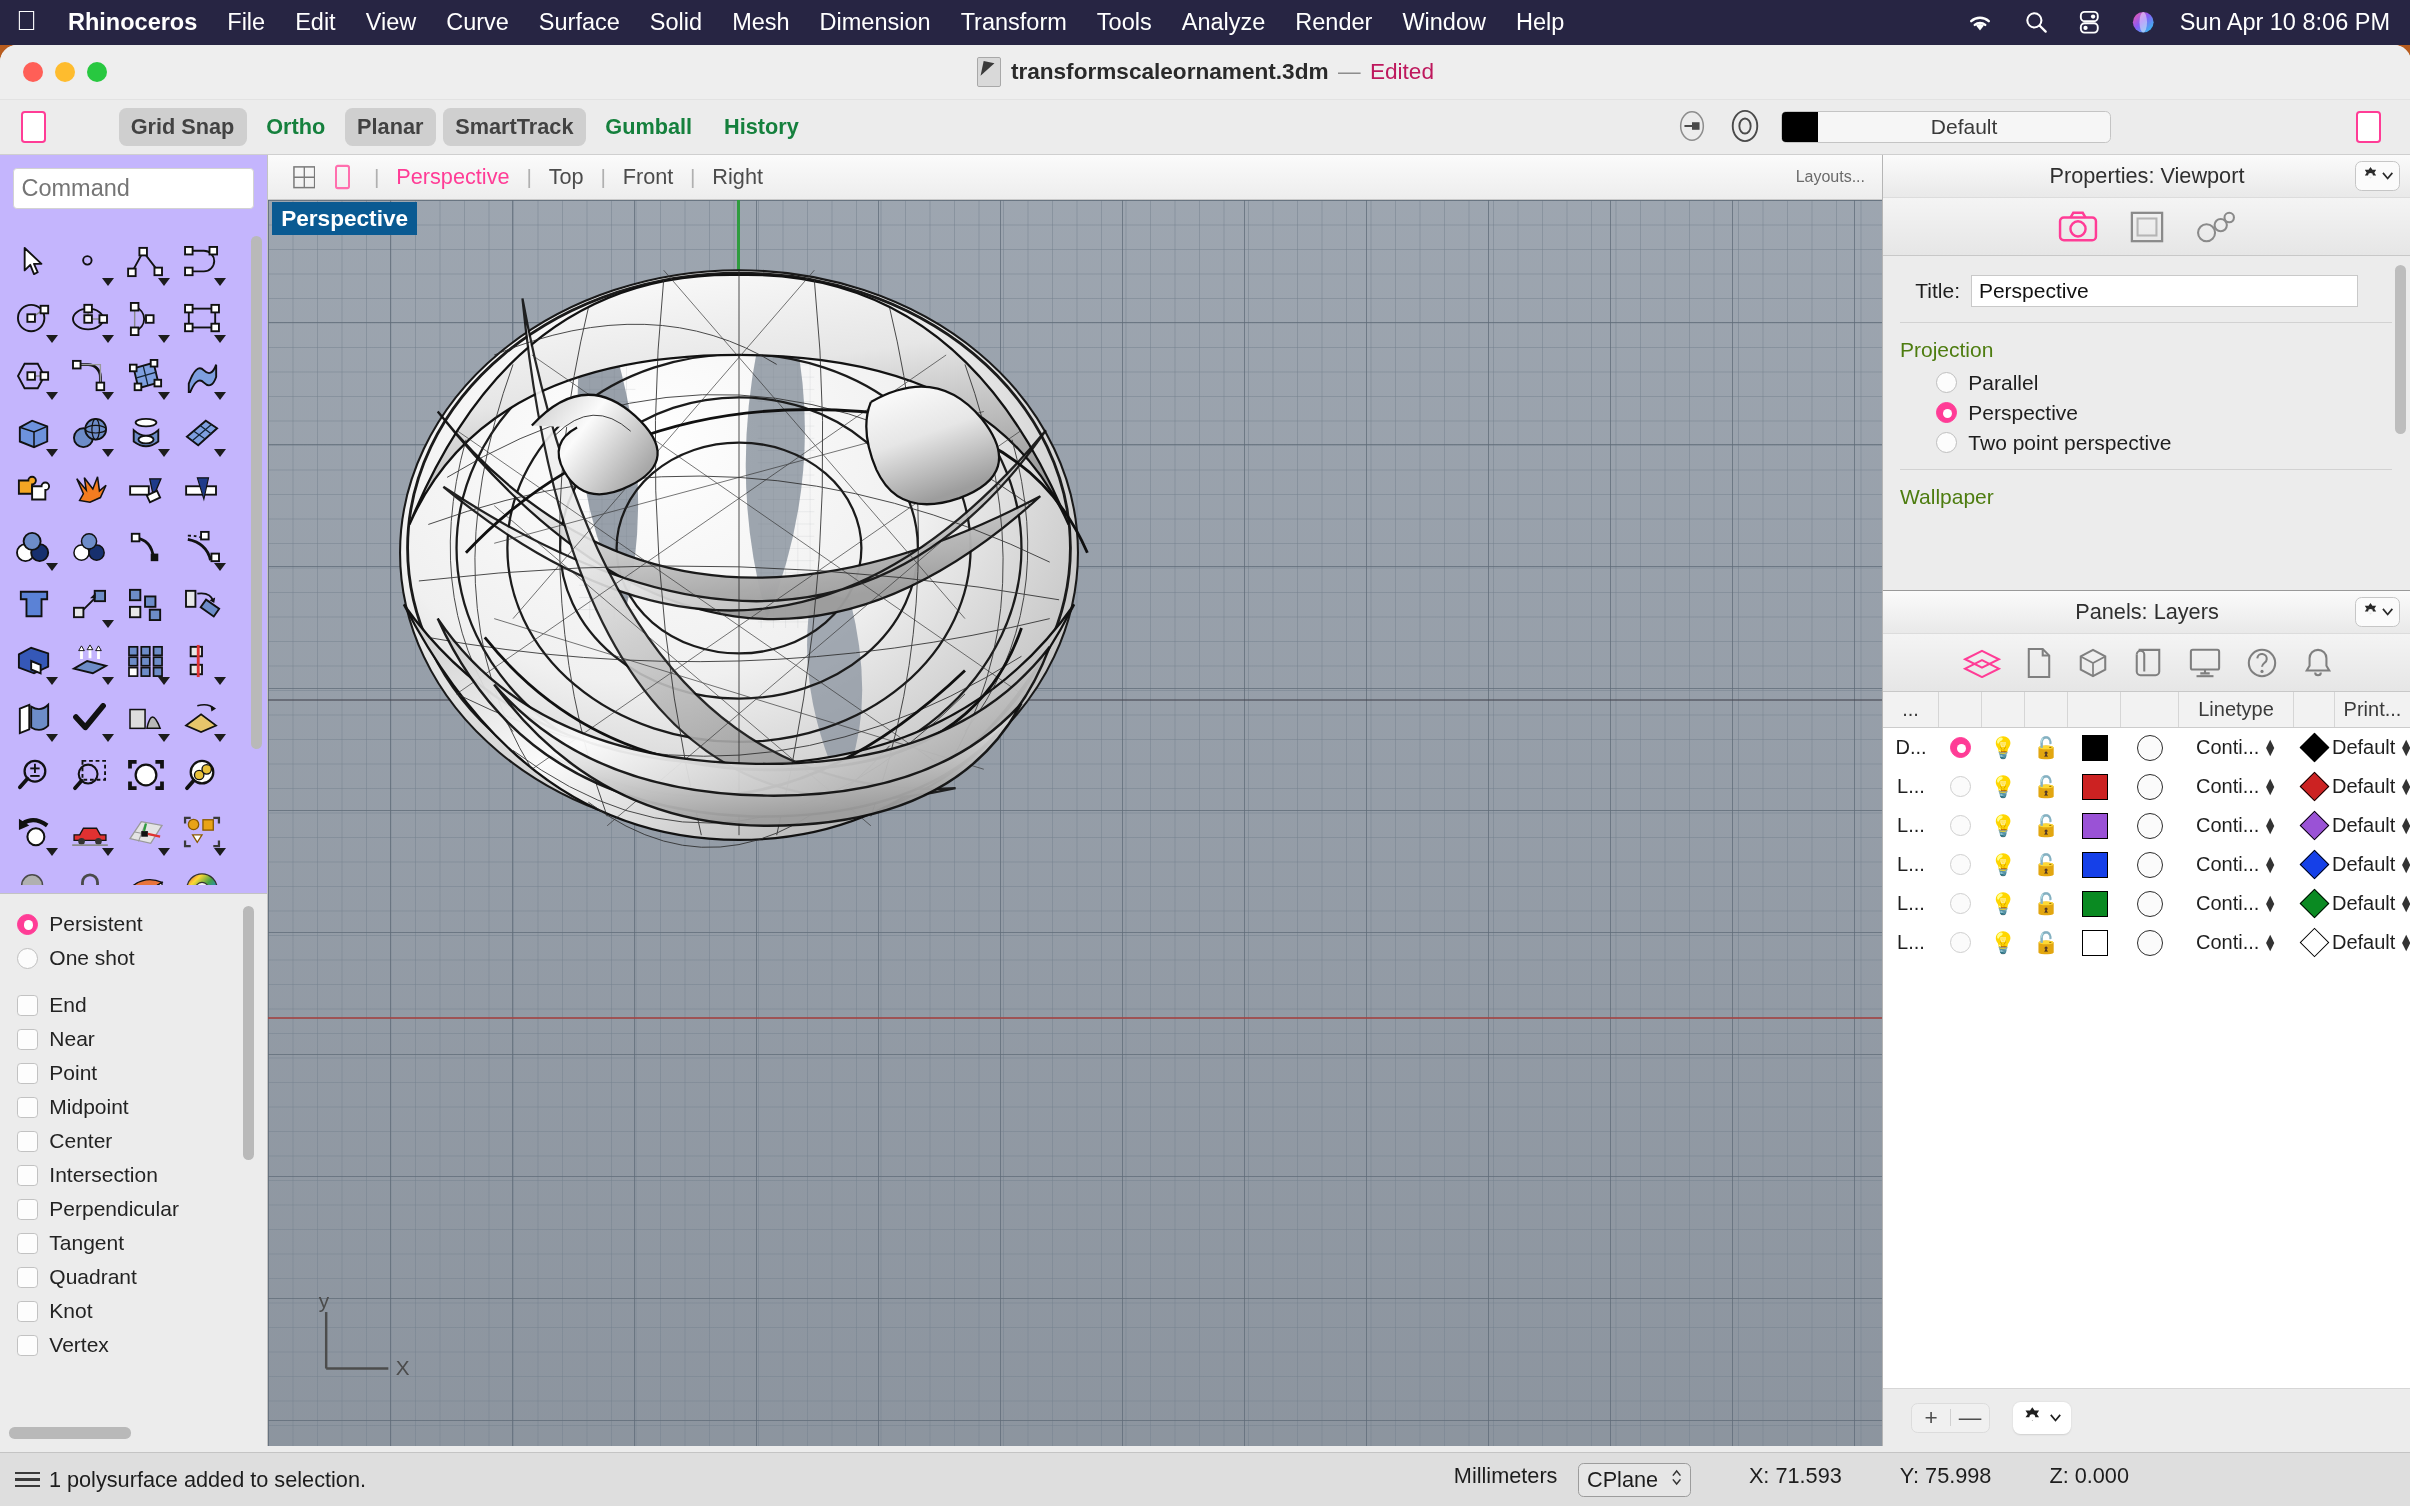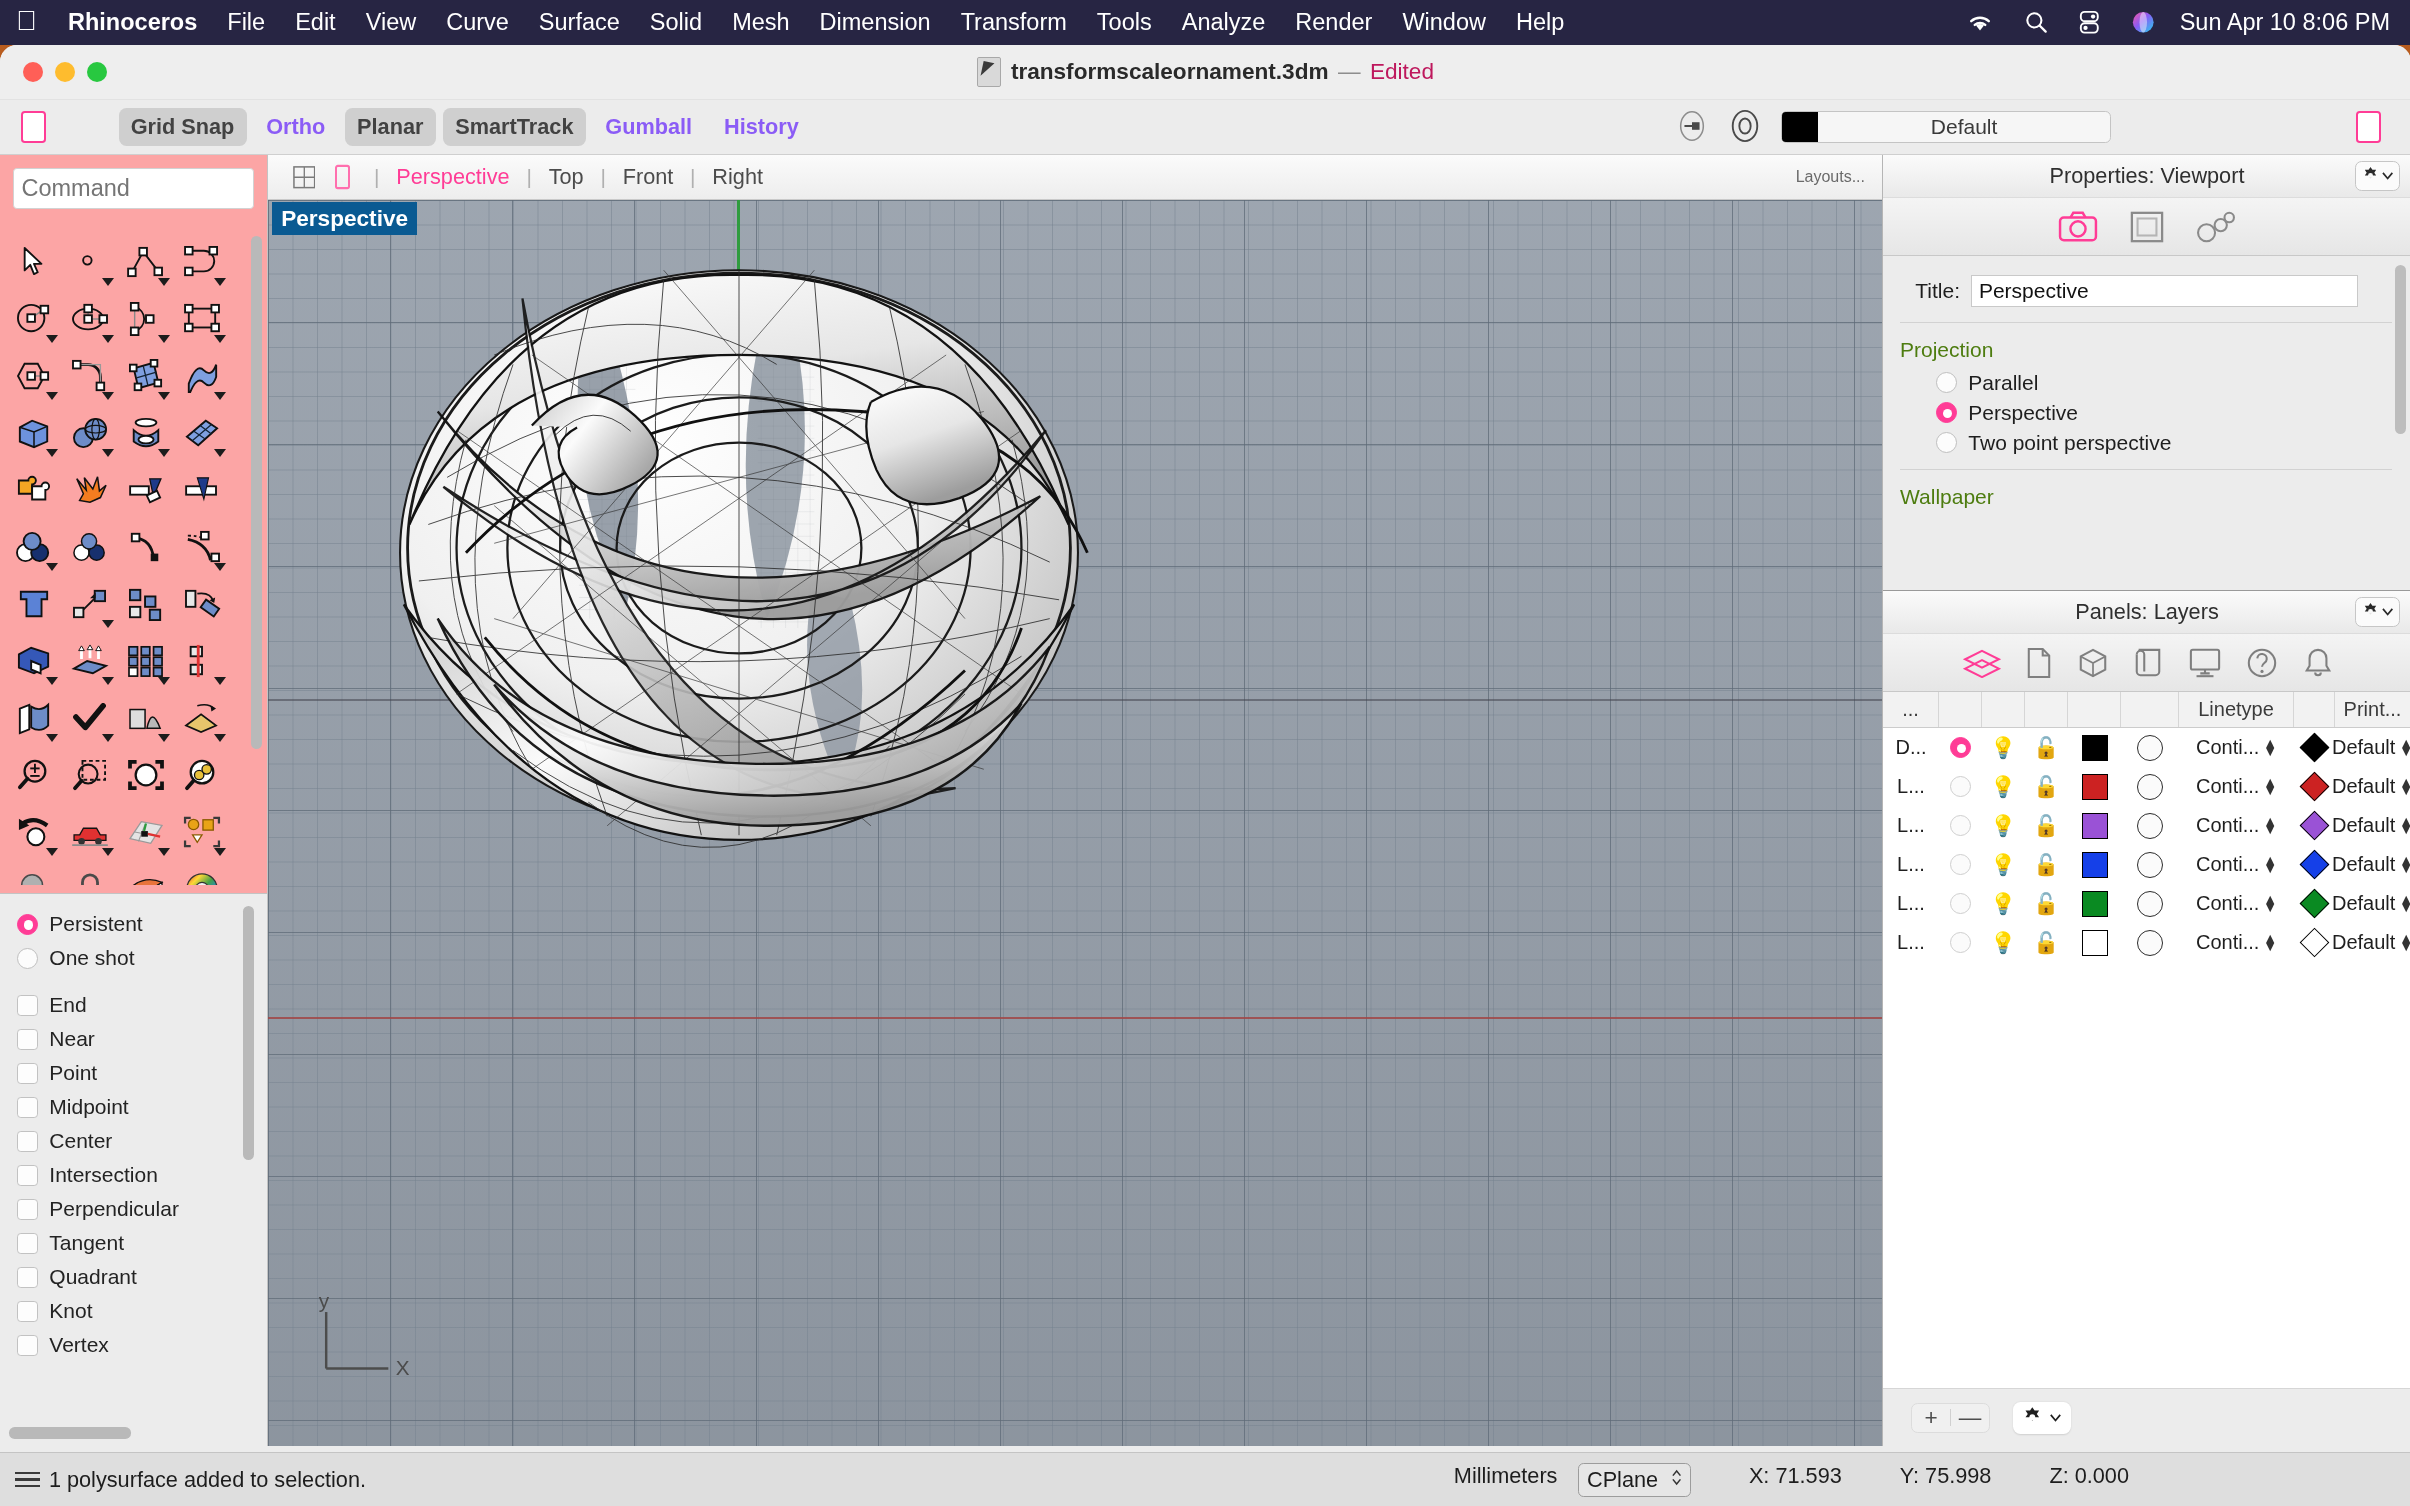--- a/index.html
+++ b/index.html
@@ -74,37 +74,37 @@
   .pink-sidebar-toggle {
     width: 24.5px; height: 32px; border: 2.8px solid #ff3c96; border-radius: 3.8px;
     background: #ffffff;
   }
   #toggle-group { display: flex; align-items: center; gap: 7.5px; margin-left: 73px; }
   .toggle-btn {
     font-size: 21.7px; font-weight: bold; color: #424242;
     padding: 5.6px 12.2px; border-radius: 7.5px; white-space: nowrap;
   }
   .toggle-btn.on { background: #cfcfcf; }
-  .toggle-btn.off { color: #8b5cf6; font-weight: bold; }
+  .toggle-btn.off { color: #15803d; font-weight: bold; }
   #toolbar-right { margin-left: auto; display: flex; align-items: center; gap: 19px; padding-right: 9.4px;}
   #layer-select {
     width: 330px; height: 32px; border: 0.9px solid #c4c4c4; border-radius: 5.6px;
     background: #f6f6f6; display: flex; align-items: center;
     font-size: 21px; color: #3a3a3a; position: relative;
   }
   #layer-swatch { width: 36px; height: 30px; background: #000; border-radius: 3.8px 0 0 3.8px;}
   #layer-name { flex: 1; text-align: center; }
 
   
   #body { position: relative; width: 100%; height: 1291px; }
 
   
   #leftpane {
     position: absolute; left: 0; top: 0; width: 268px; height: 100%;
-    background: #fca5a5; border-right: 0.9px solid #c3c3c3;
+    background: #c4b5fd; border-right: 0.9px solid #c3c3c3;
     display: flex; flex-direction: column; gap: 8px;
   }
   #command-area { padding: 13px 13px 9.4px 13px; }
   #command-input {
     width: 100%; height: 41px; border: 0.9px solid #d2d2d2; border-radius: 3.8px;
     background: #ffffff; font-size: 23.5px; color: #a5a5a5;
     padding: 0 7.5px; font-family: "Liberation Sans", sans-serif;
   }
   #tool-grid-wrap { position: relative; flex: 0 0 659px; overflow: hidden; }
   #tool-grid {

